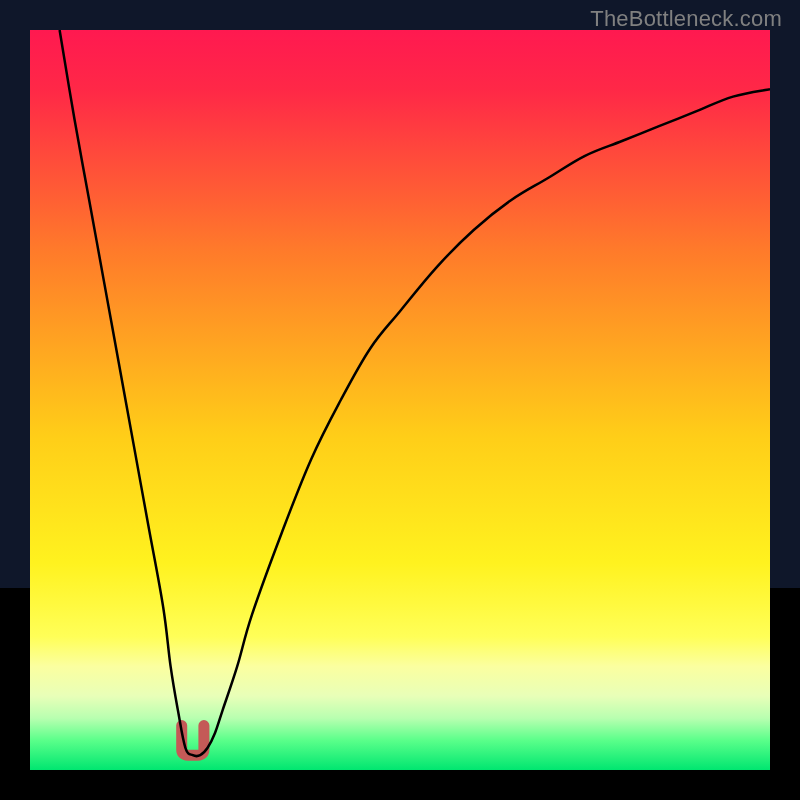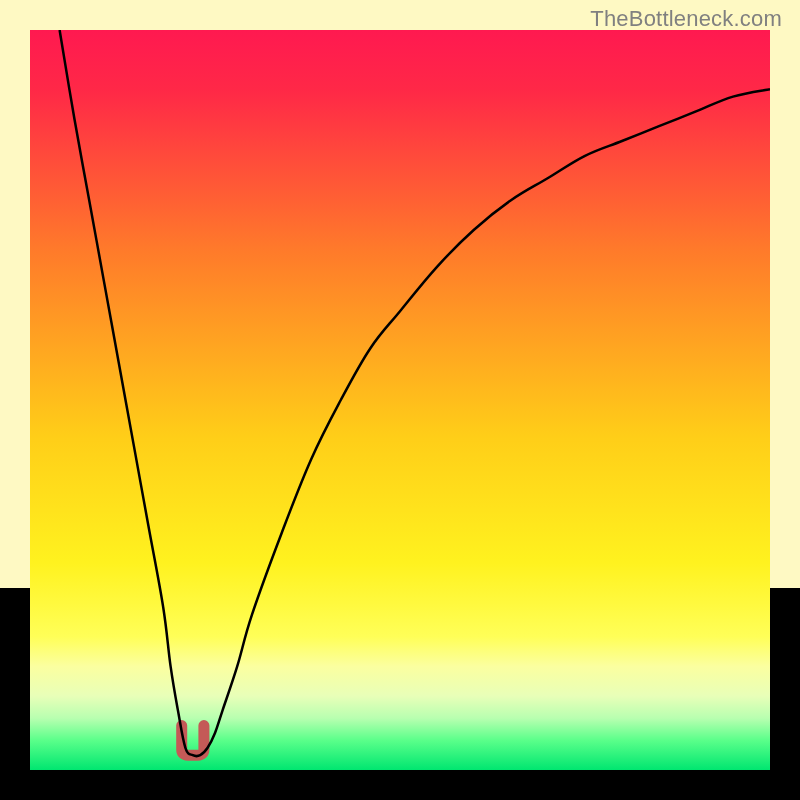--- a/index.html
+++ b/index.html
@@ -10,21 +10,21 @@
     overflow: hidden;
     background: #000;
     font-family: Arial, Helvetica, sans-serif;
   }
   .frame {
     position: absolute;
     left: 0;
     top: 0;
     width: 800px;
     height: 588px;
-    background: #fef9c3;
+    background: #0f172a;
   }
   .plot-area {
     position: absolute;
     left: 30px;
     top: 30px;
     width: 740px;
     height: 740px;
   }
   .plot-svg {
     display: block;

